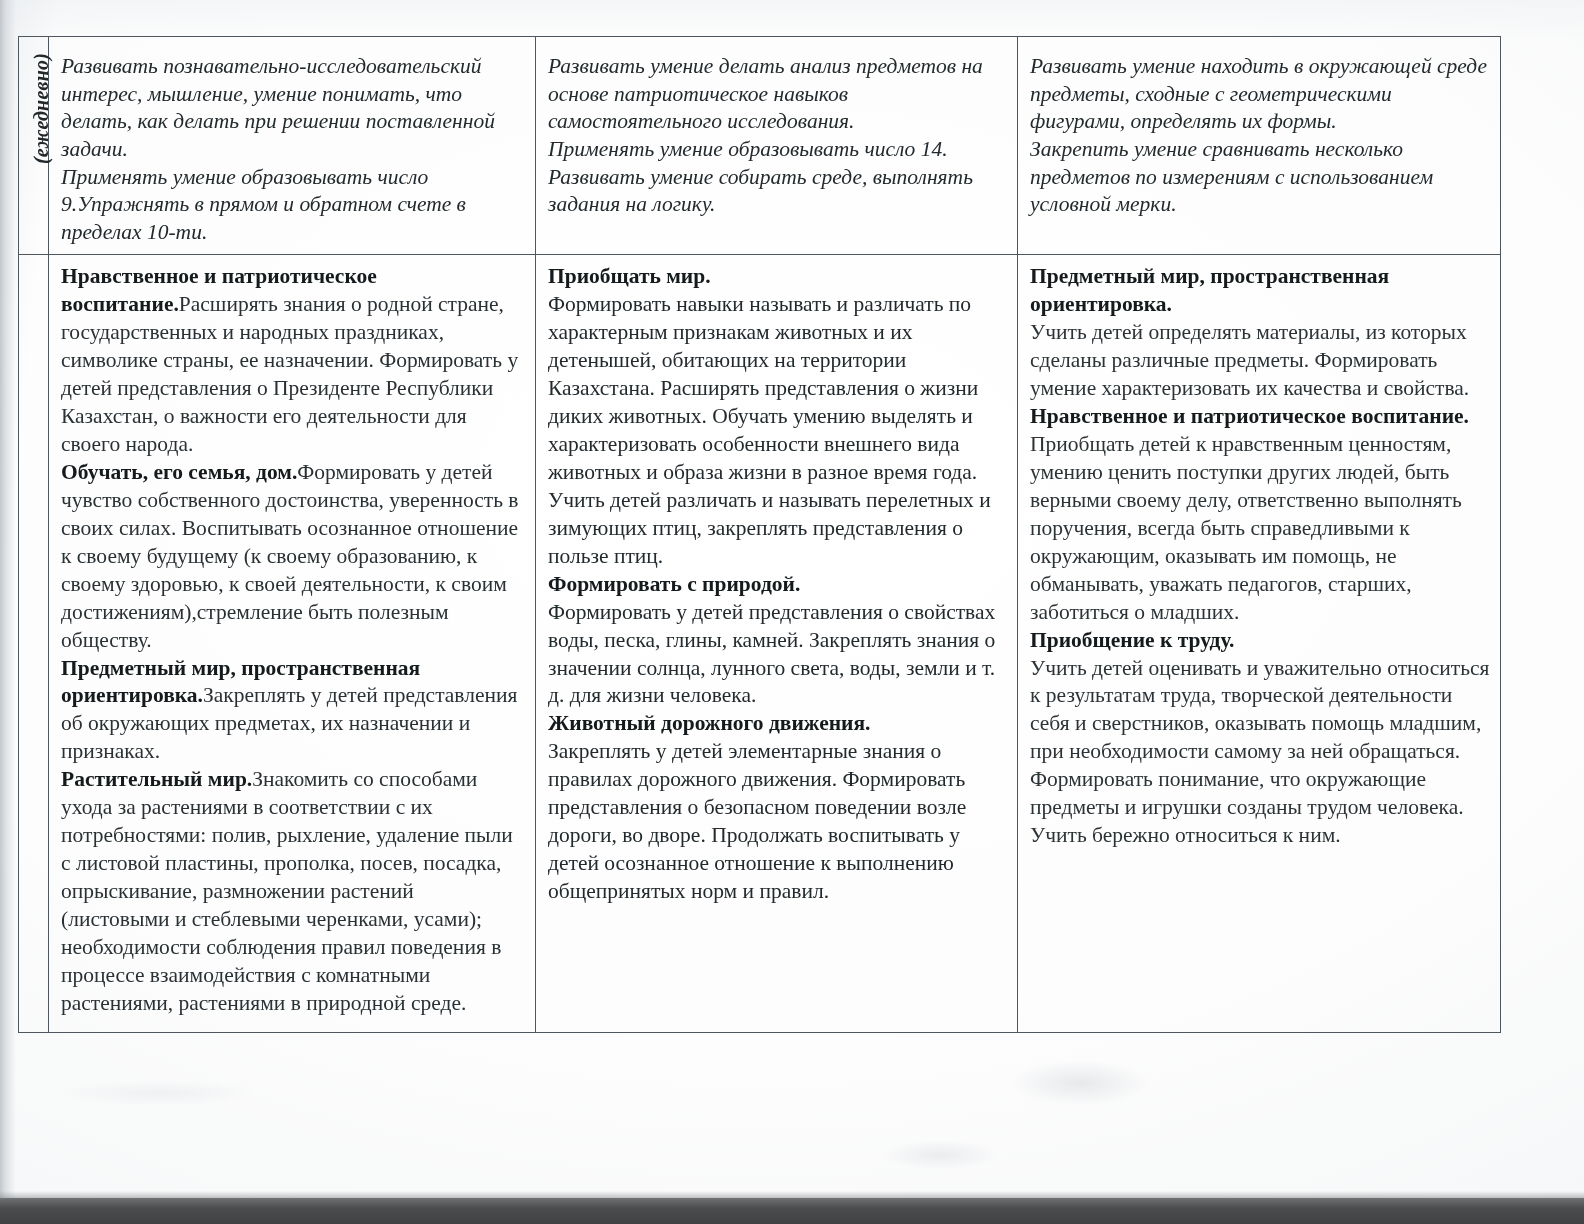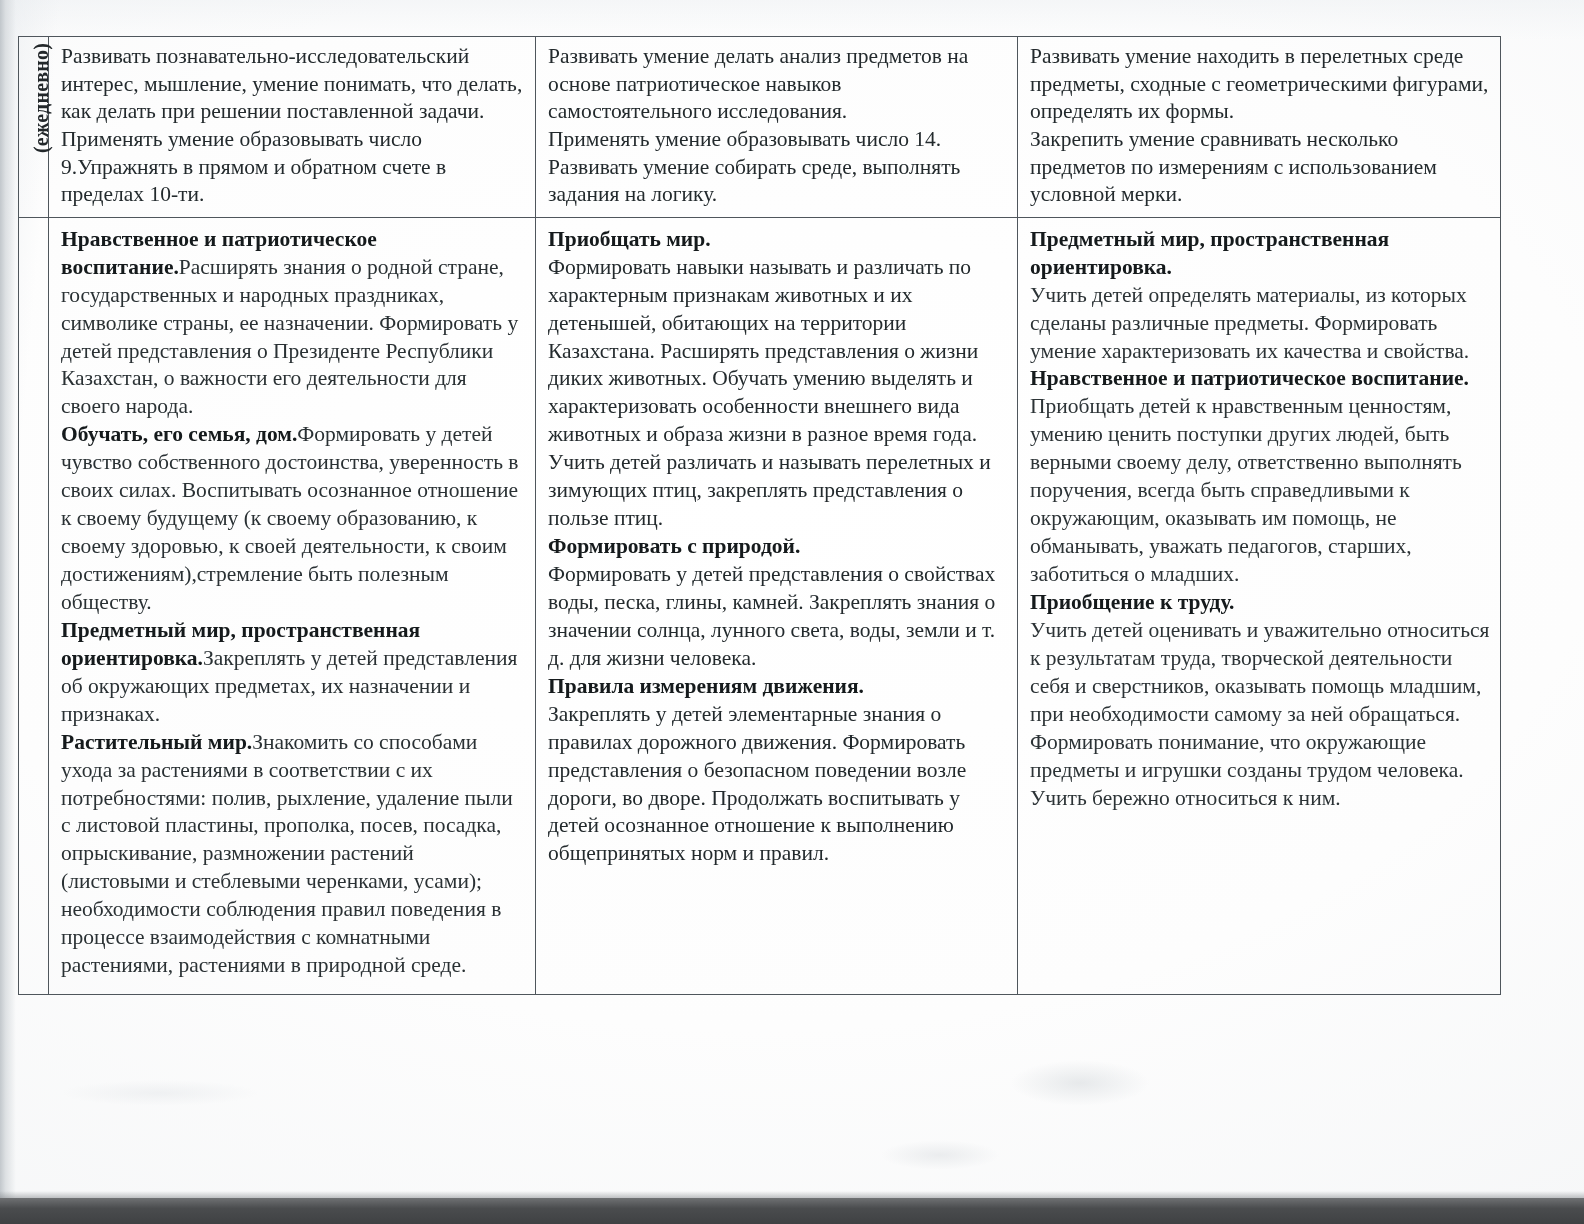--- a/index.html
+++ b/index.html
@@ -100,21 +100,21 @@
   .cell-text {
     font-size: 21.5px;
     line-height: 1.285;
     color: #232a2d;
     text-align: left;
   }
   .cell-text p { margin: 0; }
   .cell-text .hdr { font-weight: 700; color: #151a1c; }
 
   
-  tr.row-objectives td { padding-top: 6px; }
+  tr.row-objectives td { padding-top: 16px; font-style: italic; }
   tr.row-content td { padding-top: 8px; padding-bottom: 14px; }
   tr.row-content .cell-text { line-height: 1.30; }
 
   
   tr.row-content td.col-1 .cell-text { color: #2a3134; }
   tr.row-content td.col-3 .cell-text { color: #2c3336; }
 </style>
 </head>
 <body>
 
@@ -139,21 +139,21 @@
           </td>
           <td class="col-2">
             <div class="cell-text">
               <p><span>Развивать умение делать  анализ предметов на основе патриотическое навыков самостоятельного исследования.</span></p>
               <p><span>Применять  умение образовывать число 14.</span></p>
               <p><span>Развивать умение собирать среде, выполнять задания на логику.</span></p>
             </div>
           </td>
           <td class="col-3">
             <div class="cell-text">
-              <p><span>Развивать умение находить в перелетных среде предметы, сходные с геометрическими фигурами, определять их формы.</span></p>
+              <p><span>Развивать умение находить в окружающей среде предметы, сходные с геометрическими фигурами, определять их формы.</span></p>
               <p><span>Закрепить умение сравнивать несколько предметов по  измерениям с использованием условной мерки.</span></p>
             </div>
           </td>
         </tr>
 
         <tr class="row-content">
           <td class="spacer-cell"></td>
           <td class="col-1">
             <div class="cell-text">
               <p><span class="hdr">Нравственное и патриотическое воспитание.</span><span>Расширять знания о родной стране, государственных и народных праздниках, символике страны, ее назначении. Формировать у детей представления о Президенте Республики Казахстан, о важности его деятельности для своего народа.</span></p>
@@ -161,21 +161,21 @@
               <p><span class="hdr">Предметный мир, пространственная ориентировка.</span><span>Закреплять у детей представления об окружающих предметах, их назначении и признаках.</span></p>
               <p><span class="hdr">Растительный мир.</span><span>Знакомить со способами ухода за растениями в соответствии с их потребностями: полив, рыхление, удаление пыли с листовой пластины, прополка, посев, посадка, опрыскивание, размножении растений (листовыми и стеблевыми черенками, усами); необходимости соблюдения правил поведения в процессе взаимодействия с комнатными растениями, растениями в природной среде.</span></p>
             </div>
           </td>
           <td class="col-2">
             <div class="cell-text">
               <p><span class="hdr">Приобщать мир.</span></p>
               <p><span>Формировать навыки называть и различать по характерным признакам животных и их детенышей, обитающих на территории Казахстана. Расширять представления о жизни диких животных. Обучать умению выделять и характеризовать особенности внешнего вида животных и образа жизни в разное время года. Учить детей различать и называть перелетных и зимующих птиц, закреплять представления о пользе птиц.</span></p>
               <p><span class="hdr">Формировать с природой.</span></p>
               <p><span>Формировать у детей представления о свойствах  воды, песка, глины, камней. Закреплять знания о значении солнца, лунного света, воды, земли и т. д. для жизни человека.</span></p>
-              <p><span class="hdr">Правила измерениям движения.</span></p>
+              <p><span class="hdr">Животный дорожного движения.</span></p>
               <p><span>Закреплять у детей элементарные знания о правилах дорожного движения. Формировать представления о безопасном поведении возле дороги, во дворе. Продолжать воспитывать у детей осознанное отношение к выполнению общепринятых норм и правил.</span></p>
             </div>
           </td>
           <td class="col-3">
             <div class="cell-text">
               <p><span class="hdr">Предметный мир, пространственная ориентировка.</span></p>
               <p><span>Учить детей определять материалы, из которых сделаны различные предметы. Формировать умение характеризовать их качества и свойства.</span></p>
               <p><span class="hdr">Нравственное и патриотическое воспитание.</span></p>
               <p><span>Приобщать детей к нравственным ценностям, умению ценить поступки других людей, быть верными своему делу, ответственно выполнять поручения, всегда быть справедливыми к окружающим, оказывать им помощь, не обманывать, уважать педагогов, старших, заботиться о младших.</span></p>
               <p><span class="hdr">Приобщение к труду.</span></p>

